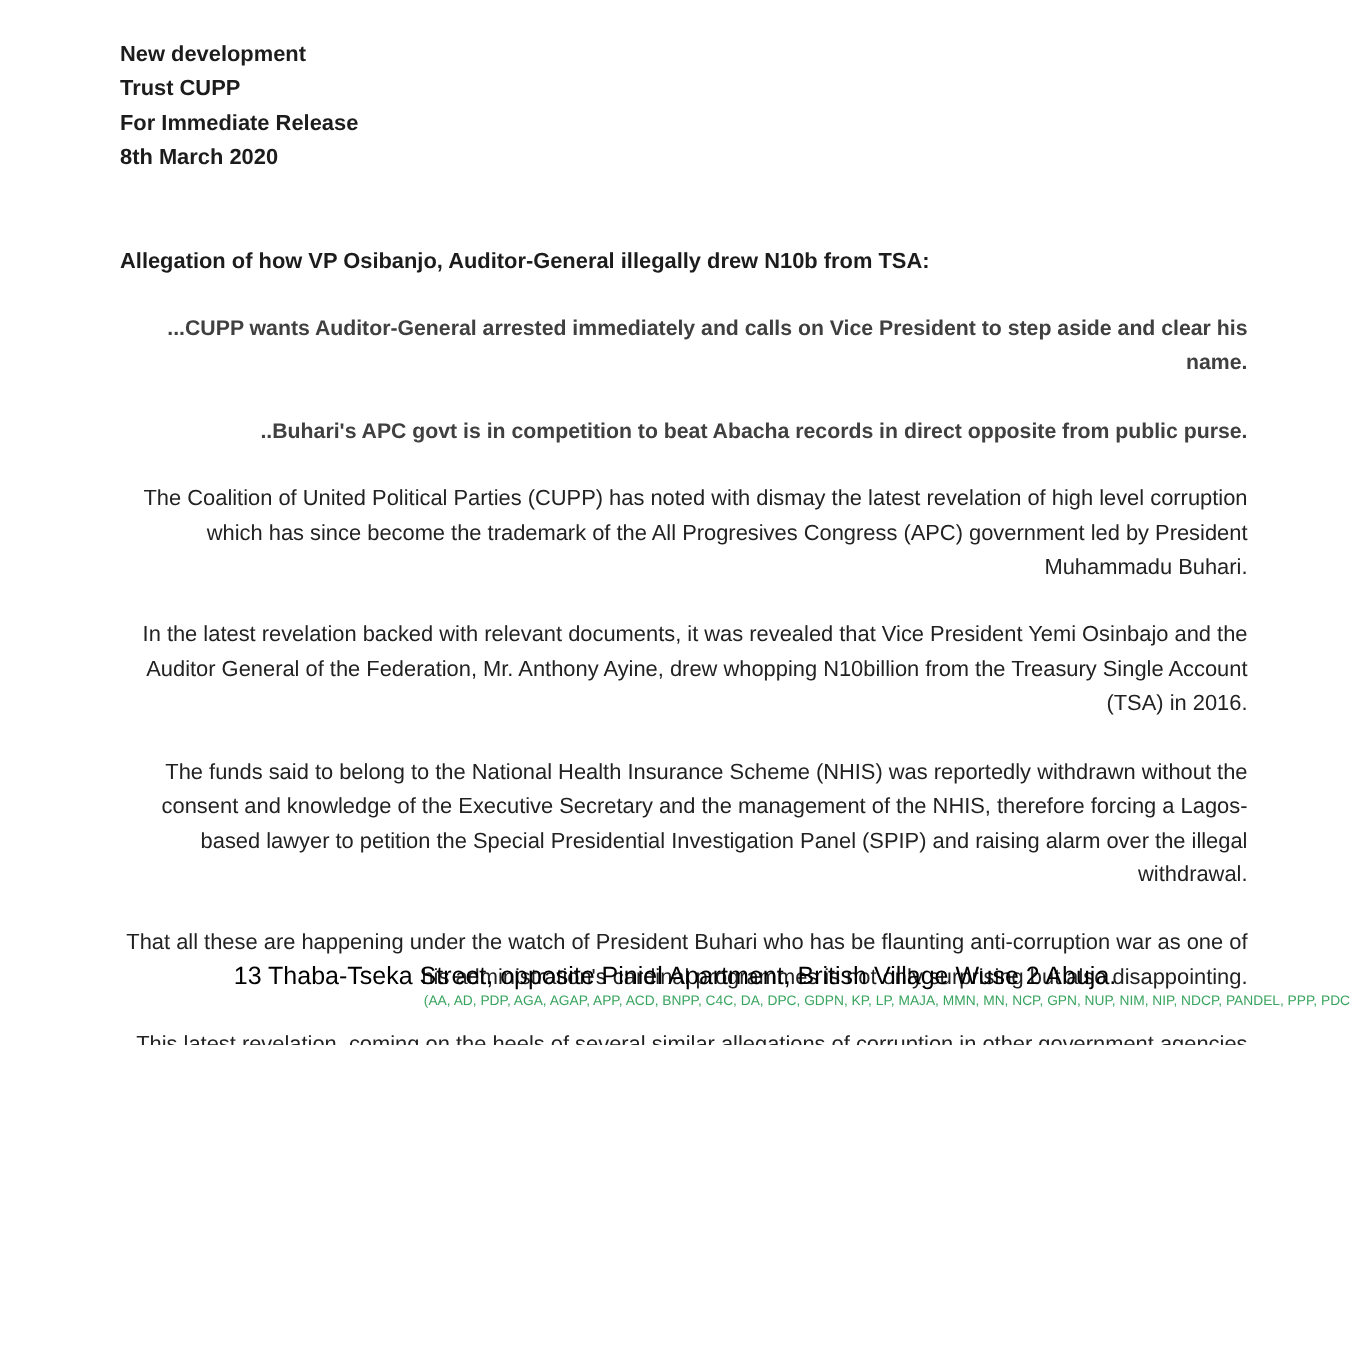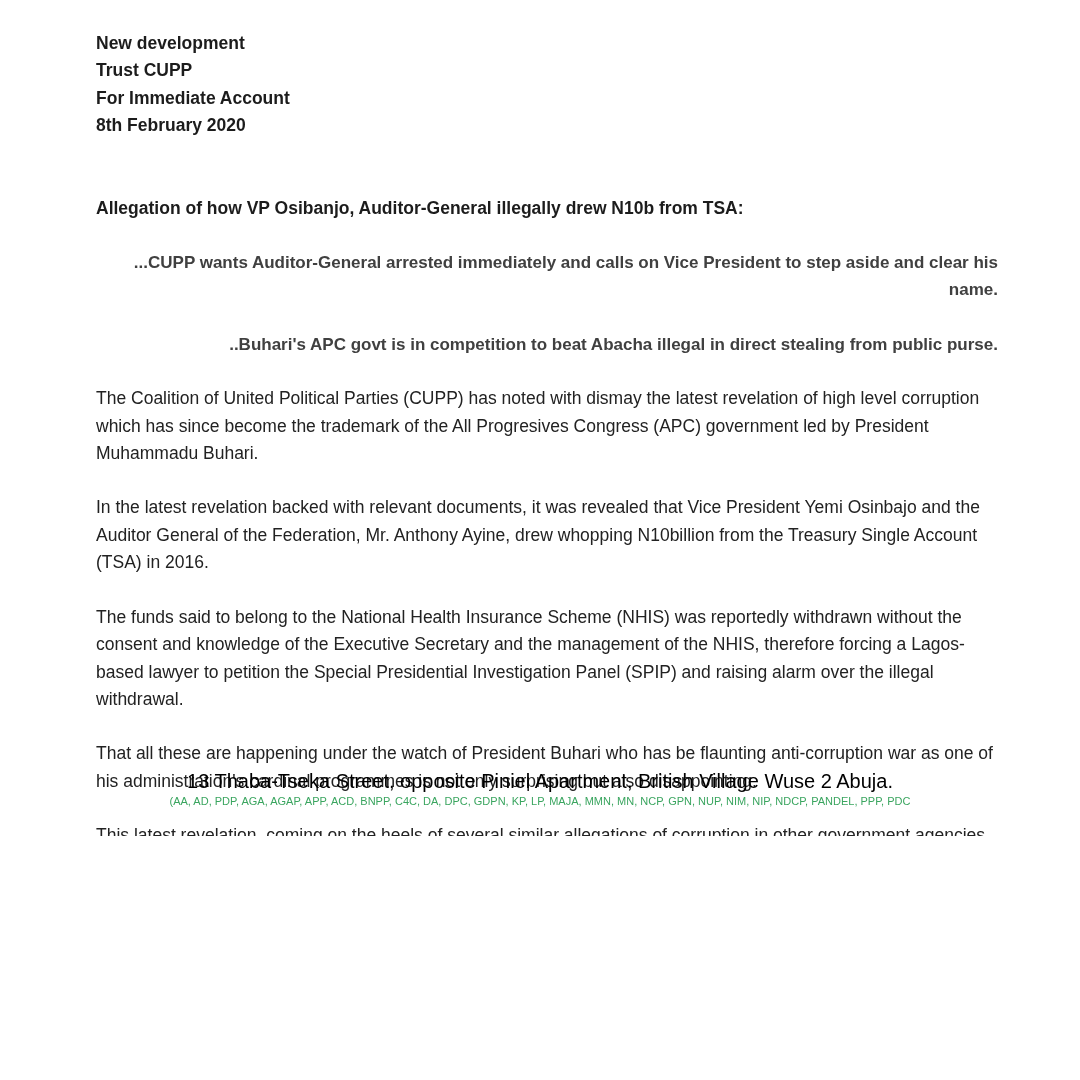--- a/index.html
+++ b/index.html
@@ -43,20 +43,21 @@
     line-height: 27.4px;
     color: #404040;
     text-align: right;
   }
   .para {
     margin-top: 27px;
     font-weight: normal;
     font-size: 17.5px;
     line-height: 27.4px;
     color: #222222;
+    text-align: right;
   }
   .footer {
     position: absolute;
     left: 0;
     bottom: 28px;
     width: 1080px;
     text-align: center;
   }
   .footer-address {
     font-size: 20px;
@@ -65,37 +66,38 @@
   }
   .footer-parties {
     margin-top: 2px;
     font-size: 11px;
     line-height: 14.5px;
     color: #3aa55f;
     font-weight: normal;
   }
   .footer-parties div {
     white-space: nowrap;
+    text-align: right;
   }
 </style>
 </head>
 <body>
 
 <div class="page">
   <div class="content">
 
     <div class="hdr-line">New development</div>
     <div class="hdr-line">Trust CUPP</div>
-    <div class="hdr-line">For Immediate Account</div>
-    <div class="hdr-line">8th February 2020</div>
+    <div class="hdr-line">For Immediate Release</div>
+    <div class="hdr-line">8th March 2020</div>
 
     <div class="headline">Allegation of how VP Osibanjo, Auditor-General illegally drew N10b from TSA:</div>
 
     <div class="sub-headline">...CUPP wants Auditor-General arrested immediately and calls on Vice President to step aside and clear his name.</div>
-    <div class="sub-headline">..Buhari's APC govt is in competition to beat Abacha illegal in direct stealing from public purse.</div>
+    <div class="sub-headline">..Buhari's APC govt is in competition to beat Abacha records in direct opposite from public purse.</div>
 
     <div class="para">The Coalition of United Political Parties (CUPP) has noted with dismay the latest revelation of high level corruption which has since become the trademark of the All Progresives Congress (APC) government led by President Muhammadu Buhari.</div>
     <div class="para">In the latest revelation backed with relevant documents, it was revealed that Vice President Yemi Osinbajo and the Auditor General of the Federation, Mr. Anthony Ayine, drew whopping N10billion from the Treasury Single Account (TSA) in 2016.</div>
     <div class="para">The funds said to belong to the National Health Insurance Scheme (NHIS) was reportedly withdrawn without the consent and knowledge of the Executive Secretary and the management of the NHIS, therefore forcing a Lagos-based lawyer to petition the Special Presidential Investigation Panel (SPIP) and raising alarm over the illegal withdrawal.</div>
     <div class="para">That all these are happening under the watch of President Buhari who has be flaunting anti-corruption war as one of his administration's cardinal programmes is not only surprising but also disappointing.</div>
     <div class="para">This latest revelation, coming on the heels of several similar allegations of corruption in other government agencies such as the Niger Delta Development Commission, the Nigeria Social Insurance Trust Fund and the Economic and Financial Crimes Commission, definitely calls for concern.</div>
 
   </div>
 
   <div class="footer">

